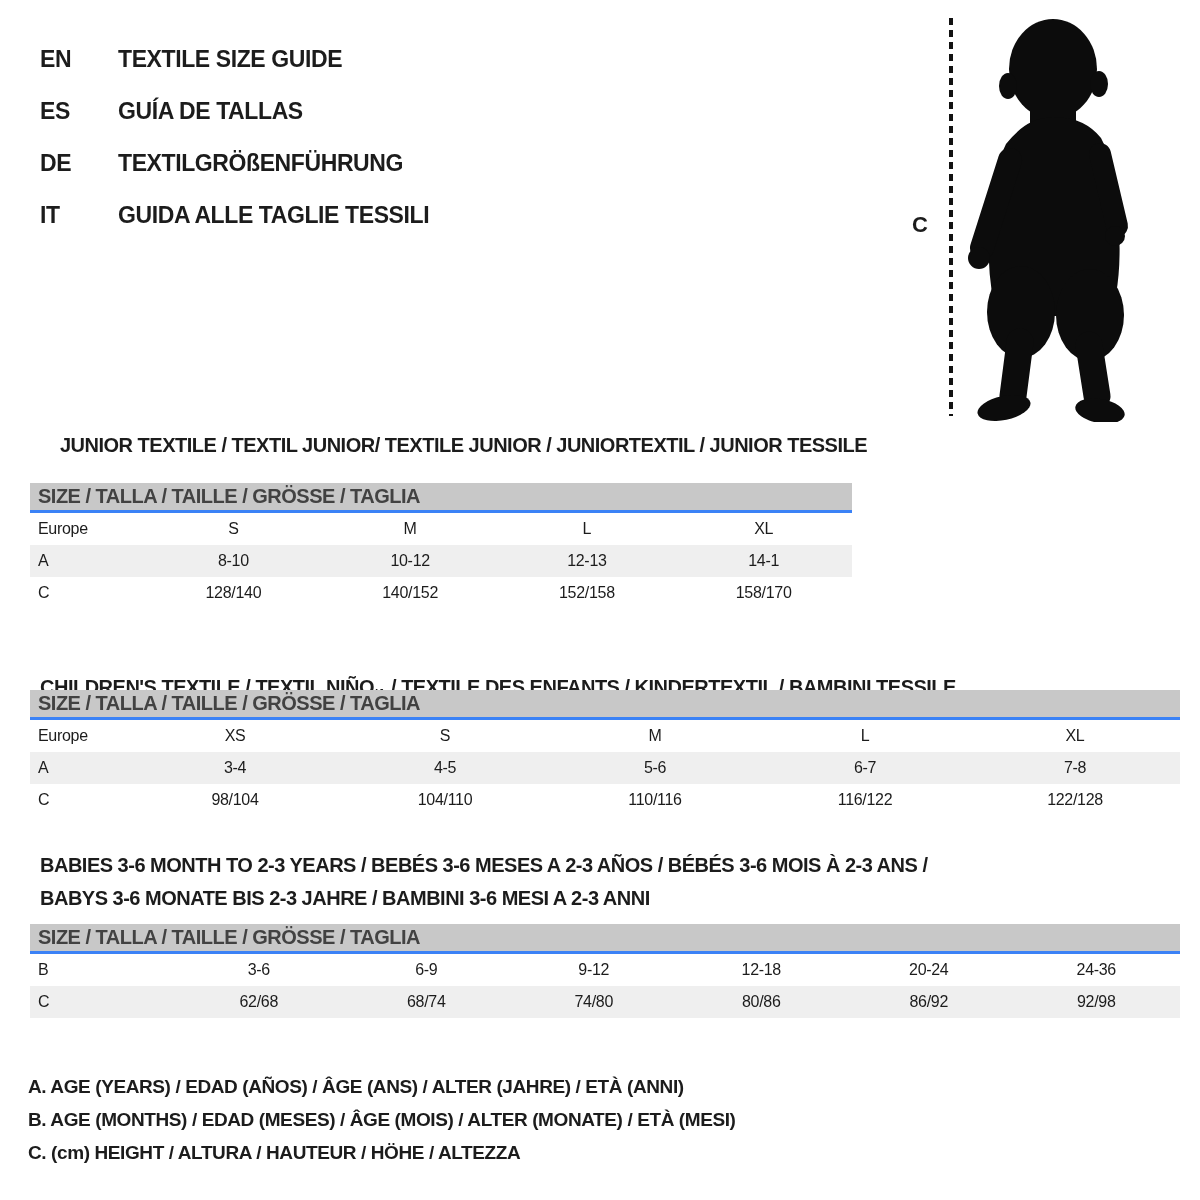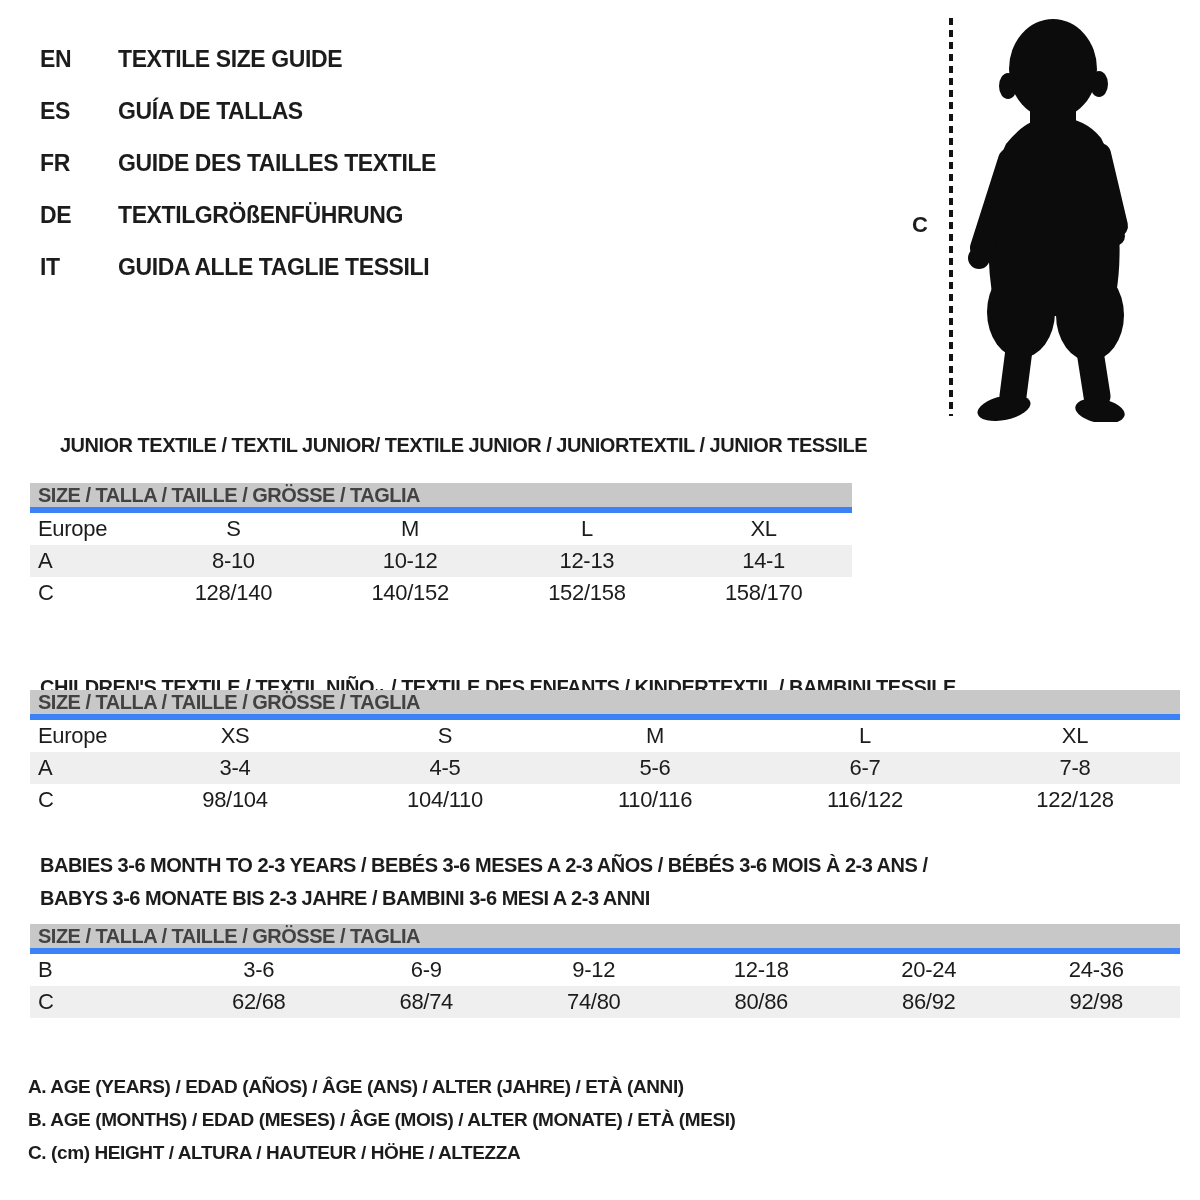--- a/index.html
+++ b/index.html
@@ -23,23 +23,23 @@
   #sec0-title { top:434px;margin-left:20px; }
   #sec1-title { top:676px; }
   #sec2-title { top:849px; line-height:33px; }
   .sub { font-size:13px; vertical-align:-4px; letter-spacing:-0.5px; }
 
   
   .size-table { position:absolute; left:30px; }
   #table0 { top:483px; width:822px; }
   #table1 { top:690px; width:1150px; }
   #table2 { top:924px; width:1150px; }
-  .size-bar { height:30px; background:#c8c8c8; border-bottom:6px solid #3b82f6; display:flex; align-items:center;
+  .size-bar { height:30px; background:#c8c8c8; border-bottom:3px solid #3b82f6; display:flex; align-items:center;
     padding-left:8px; font-size:20px; font-weight:700; color:#424242; letter-spacing:-0.5px; }
-  .trow { display:flex; height:32px; align-items:center; font-size:22px; letter-spacing:-0.3px; }
+  .trow { display:flex; height:32px; align-items:center; font-size:16px; letter-spacing:-0.3px; }
   .trow.shaded { background:#efefef; }
   .tlabel { padding-left:8px; }
   #table0 .tlabel { width:115px; }
   #table1 .tlabel { width:100px; }
   #table2 .tlabel { width:145px; }
   .tcell { flex:1; text-align:center; }
 
   
   .legend { position:absolute; left:28px; top:1070px; font-size:19px; font-weight:700; letter-spacing:-0.4px; line-height:33px; }
 </style>
@@ -49,24 +49,20 @@
 <div class="page">
 
   <div class="lang-block">
       <div class="lang-row">
         <span class="lang-code">EN</span>
         <span class="lang-title">TEXTILE SIZE GUIDE</span>
       </div>
       <div class="lang-row">
         <span class="lang-code">ES</span>
         <span class="lang-title">GUÍA DE TALLAS</span>
-      </div>
-      <div class="lang-row">
-        <span class="lang-code">FR</span>
-        <span class="lang-title">GUIDE DES TAILLES TEXTILE</span>
       </div>
       <div class="lang-row">
         <span class="lang-code">DE</span>
         <span class="lang-title">TEXTILGRÖßENFÜHRUNG</span>
       </div>
       <div class="lang-row">
         <span class="lang-code">IT</span>
         <span class="lang-title">GUIDA ALLE TAGLIE TESSILI</span>
       </div>
     </div>

